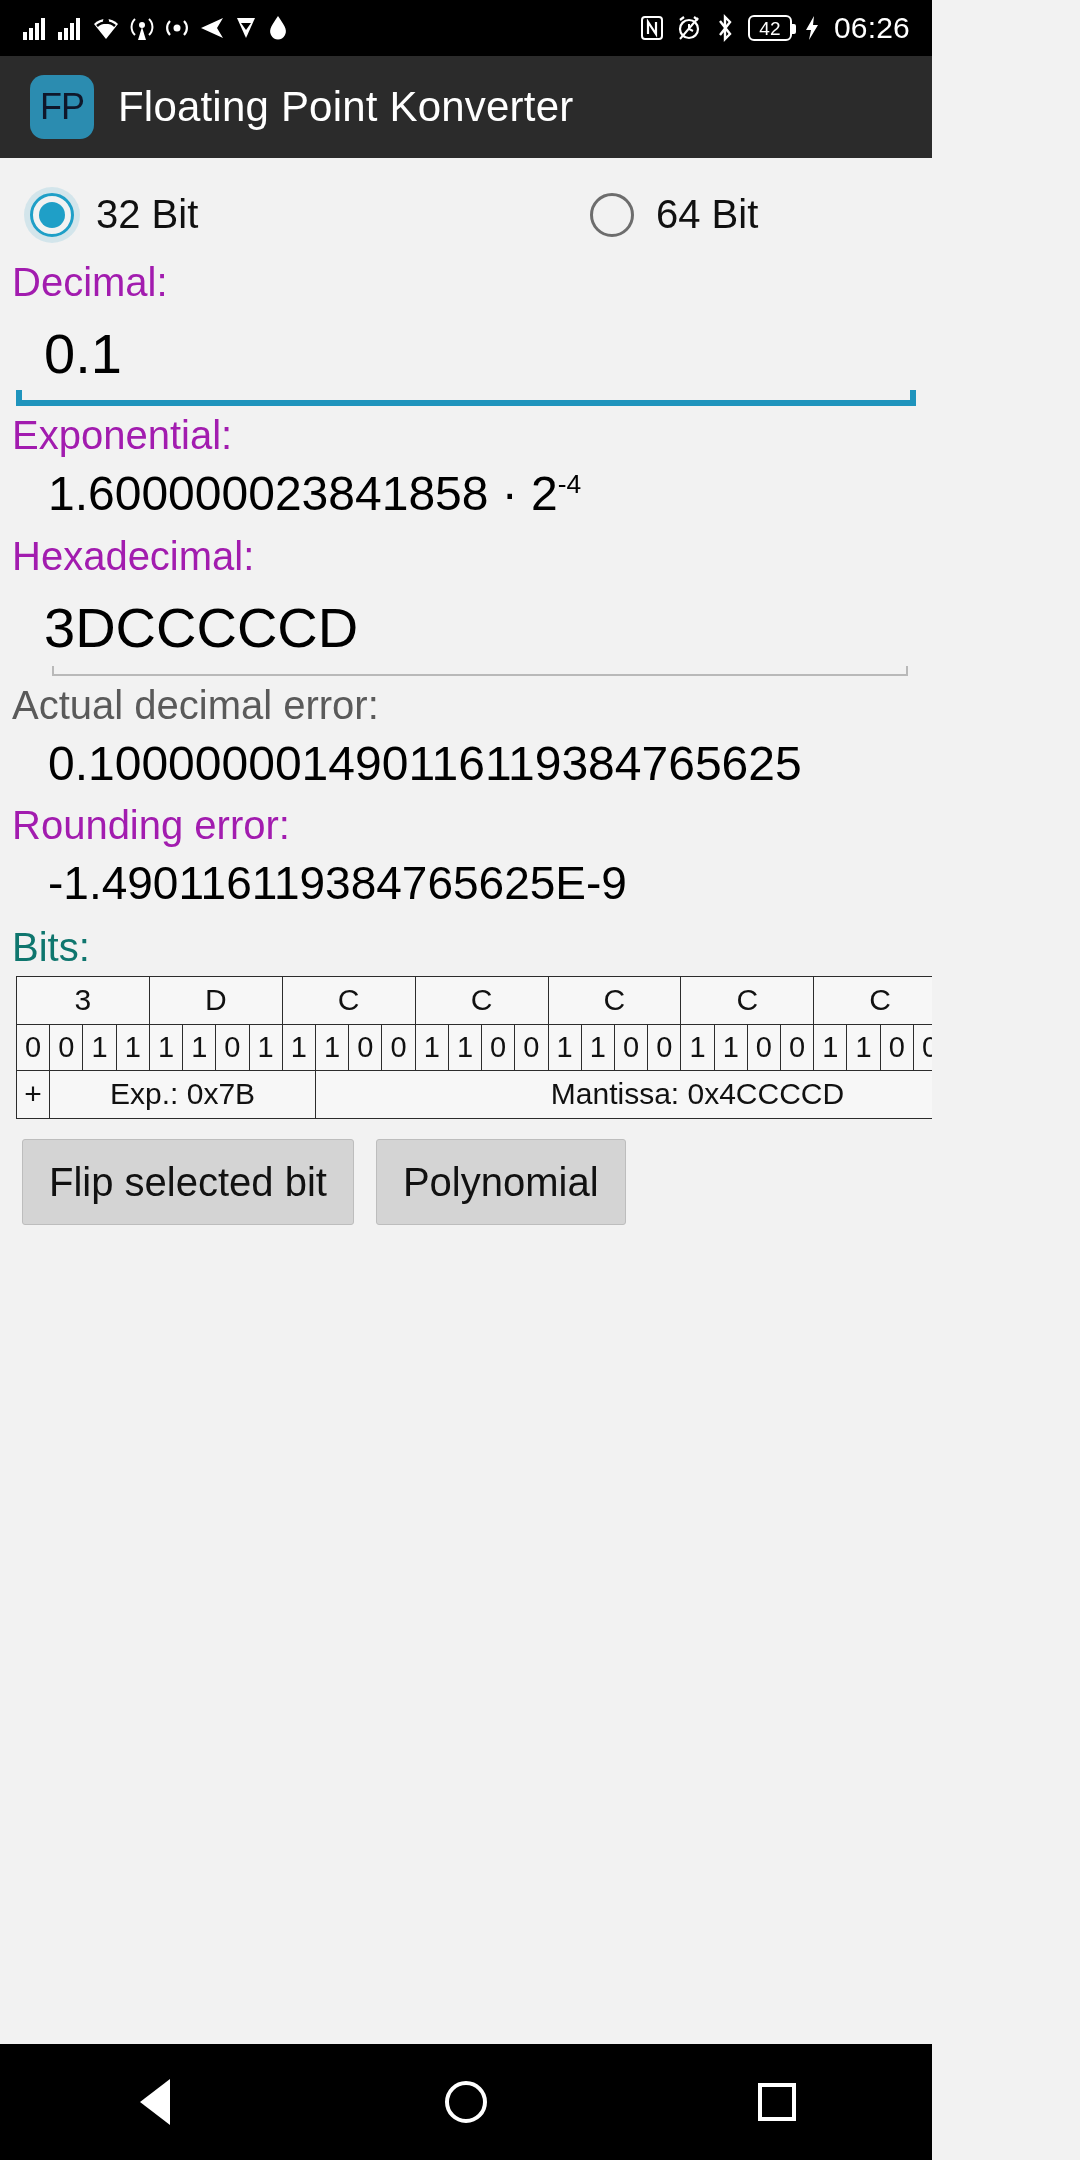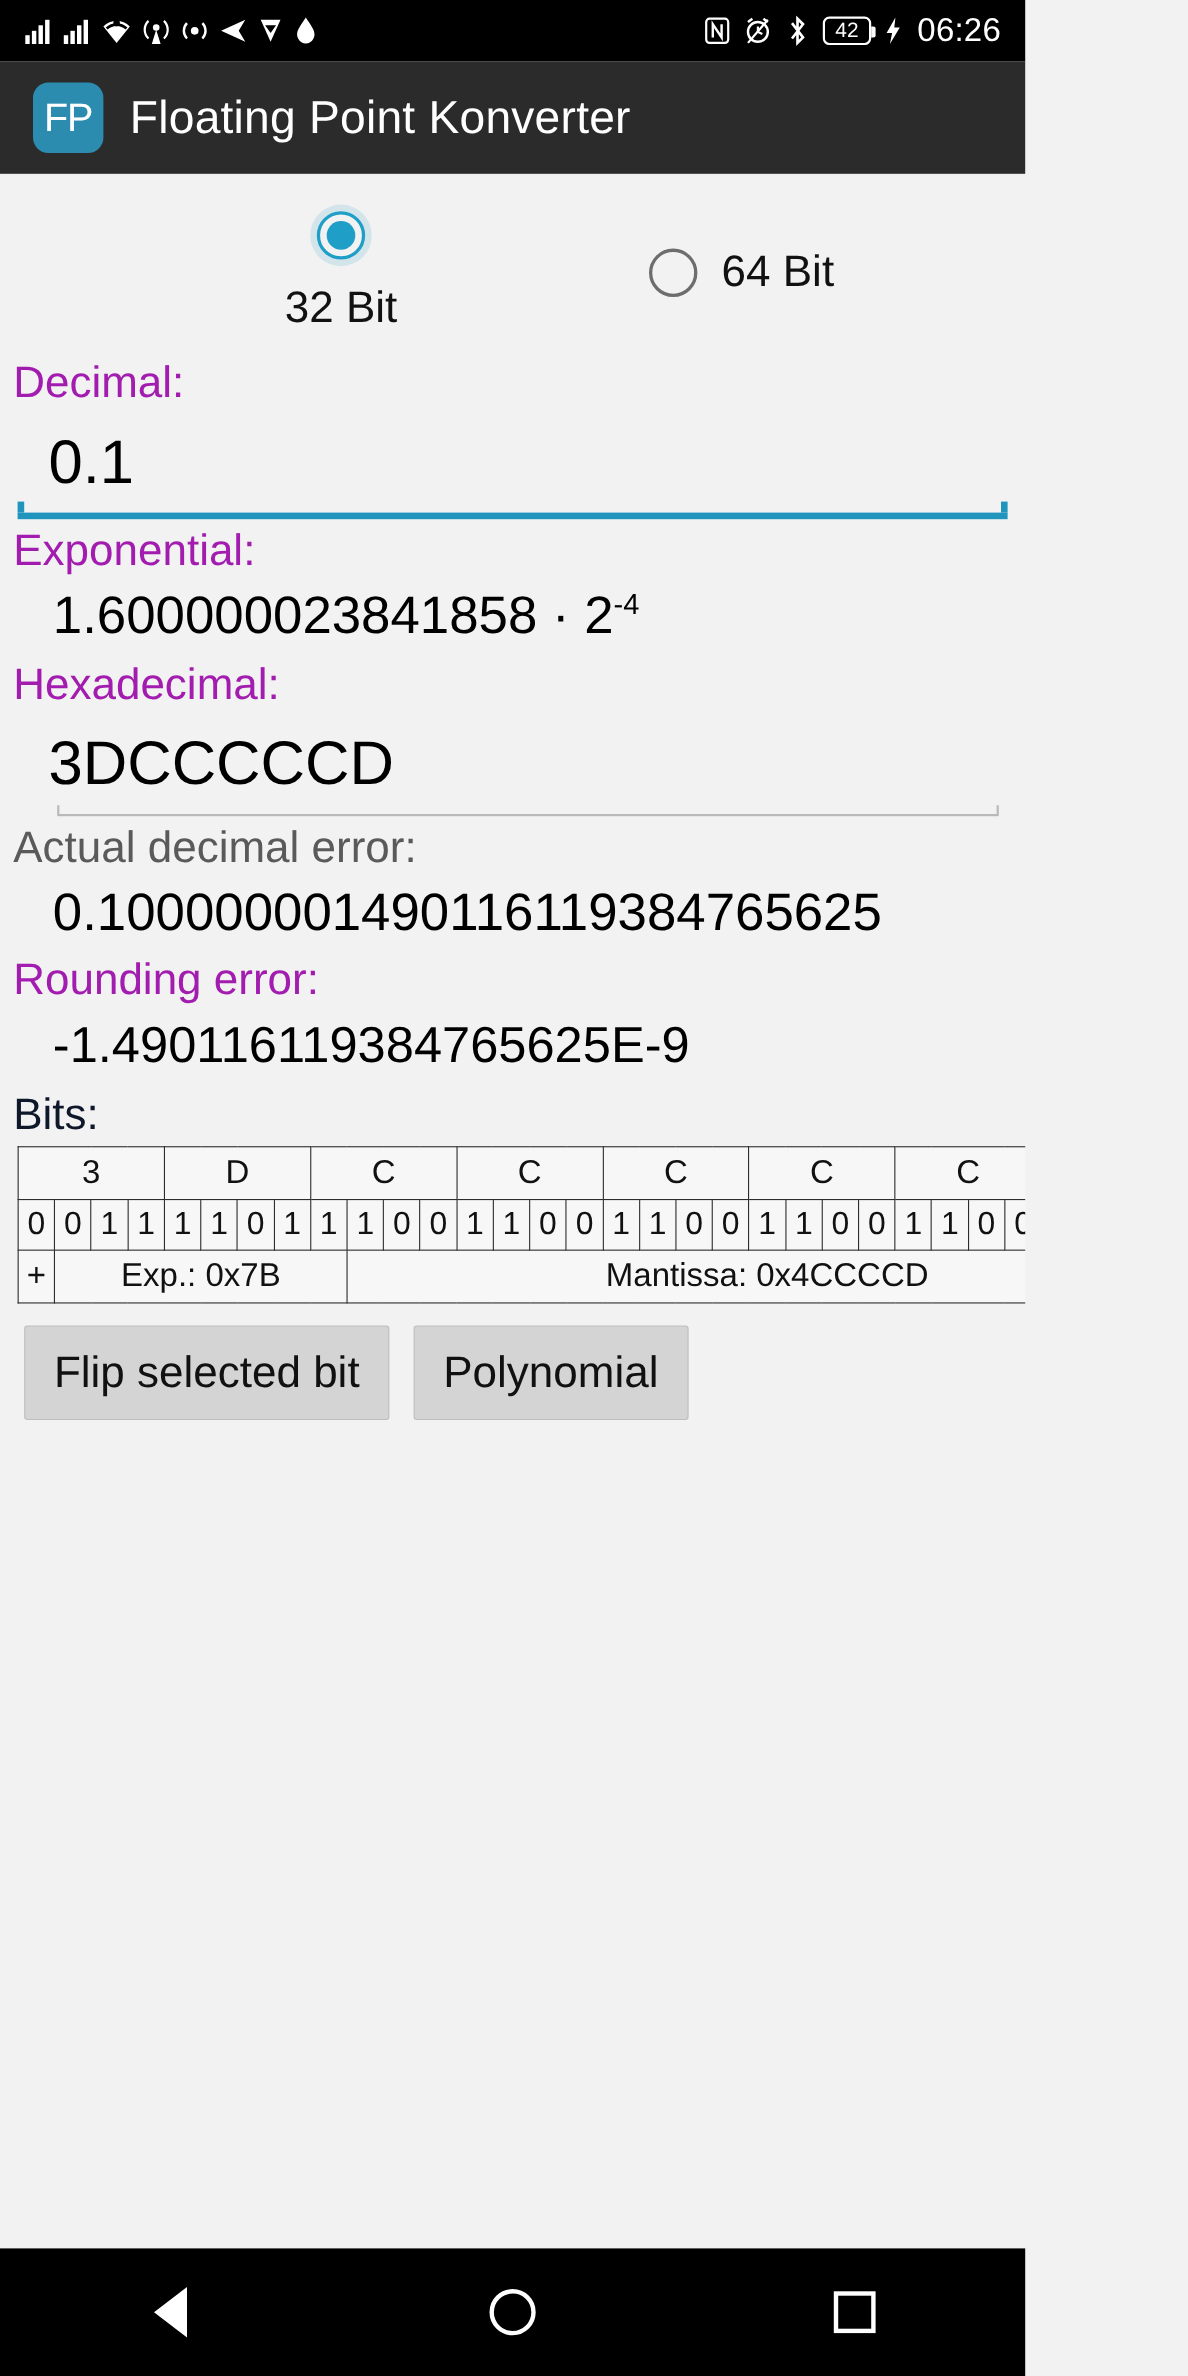--- a/index.html
+++ b/index.html
@@ -30,31 +30,31 @@
   }
   .batt:after{ content:""; position:absolute; right:-6px; top:7px; width:4px; height:10px; background:#fff; border-radius:0 2px 2px 0;}
 
   
   .appbar {
     height:102px; background:#2b2b2b; display:flex; align-items:center;
     padding:0 30px; gap:24px; flex:0 0 auto;
   }
   .logo {
     width:64px; height:64px; border-radius:14px; background:#2b8cb0;
-    color:#ffffff; font-size:36px; display:flex; align-items:center; justify-content:center;
+    color:#0f172a; font-size:36px; display:flex; align-items:center; justify-content:center;
     letter-spacing:-1px;
   }
   .apptitle { color:#fff; font-size:42px; font-weight:400; letter-spacing:0.2px; }
 
   
   .content { flex:1 1 auto; padding:0 8px; overflow:hidden; }
 
   .radio-row { display:flex; align-items:center; padding:34px 12px 16px 22px; }
   .radio-item { display:flex; align-items:center; gap:22px; }
-  .radio-item:first-child { width:560px;flex-direction:column; }
+  .radio-item:first-child { width:560px; }
   .radio-outer {
     width:44px; height:44px; border-radius:50%;
     border:3px solid #6d6d6d; display:flex; align-items:center; justify-content:center;
     background:transparent;
   }
   .radio-outer.on { border-color:#1f9fc7; box-shadow:0 0 0 6px rgba(31,159,199,0.14); }
   .radio-dot { width:26px; height:26px; border-radius:50%; background:#1f9fc7; }
   .radio-label { font-size:40px; color:#111; }
 
   .field-label { font-size:40px; color:#a21caf; padding:6px 0 0 4px; line-height:1.15; }
@@ -81,21 +81,21 @@
     content:""; position:absolute; top:-8px; width:2px; height:8px; background:#b9b9b9;
   }
   .underline-plain:before{ left:0; }
   .underline-plain:after{ right:0; }
 
   .value-line { font-size:48px; color:#000; padding:8px 6px 4px 40px; line-height:1.18; word-break:break-all; }
   .value-line.sm { font-size:46px; }
   .value-exp sup { font-size:0.55em; vertical-align:super; }
 
   
-  .bits-label { font-size:40px; color:#0f172a; padding:10px 0 6px 4px; }
+  .bits-label { font-size:40px; color:#0f766e; padding:10px 0 6px 4px; }
   .bits-table { width:1064px; margin:0 8px; border-collapse:collapse; table-layout:fixed; background:#f7f7f7; }
   .bits-table td {
     border:1.5px solid #2c2c2c; text-align:center; color:#111;
     font-size:28px; padding:0; height:46px;
   }
   .bits-table tr.hexrow td { font-size:30px; height:48px; }
   .bits-table tr.bitrow td { font-size:29px; height:46px; }
   .bits-table tr.fieldrow td { font-size:30px; height:48px; }
 
   

